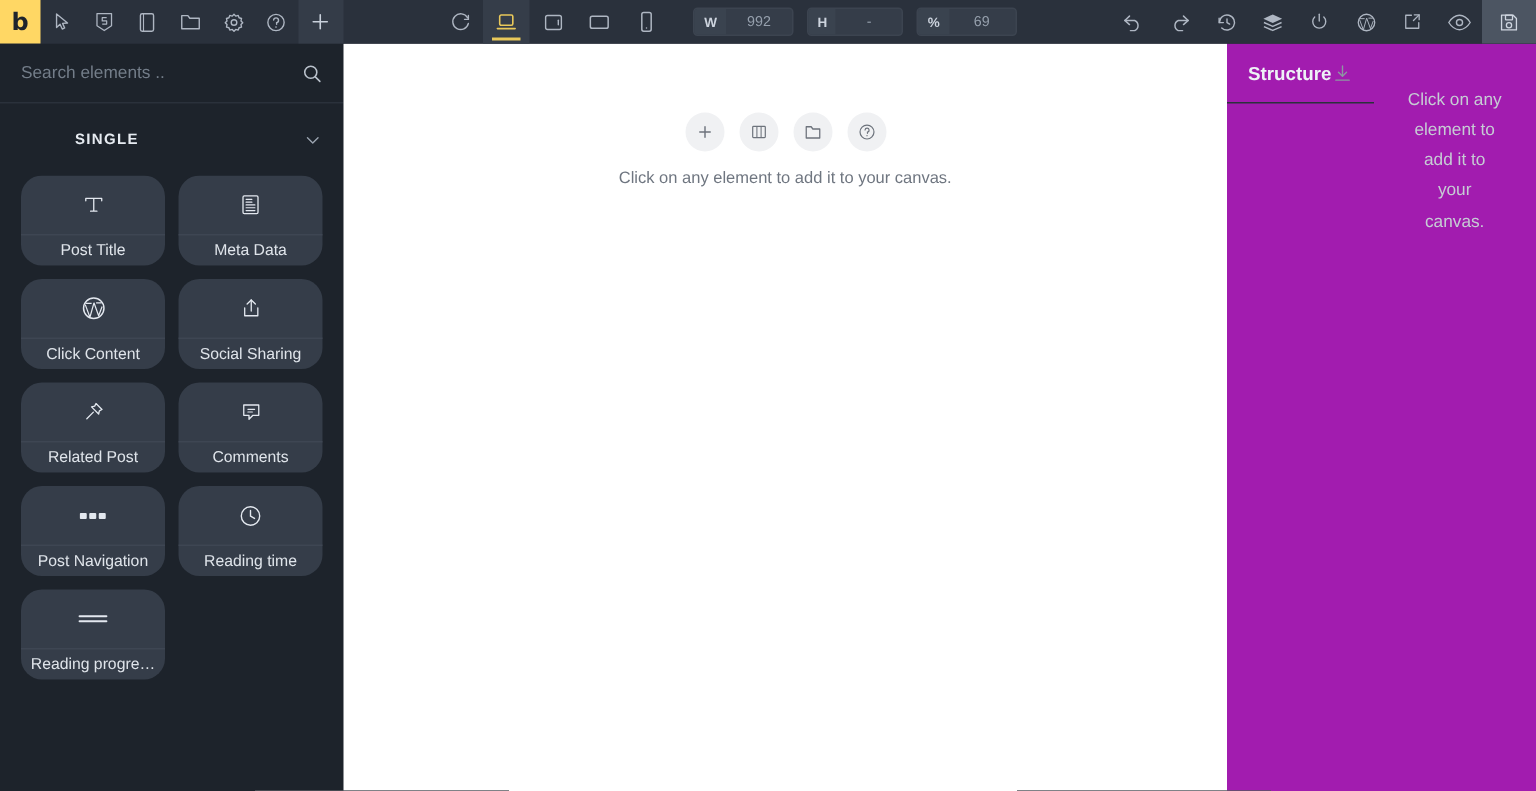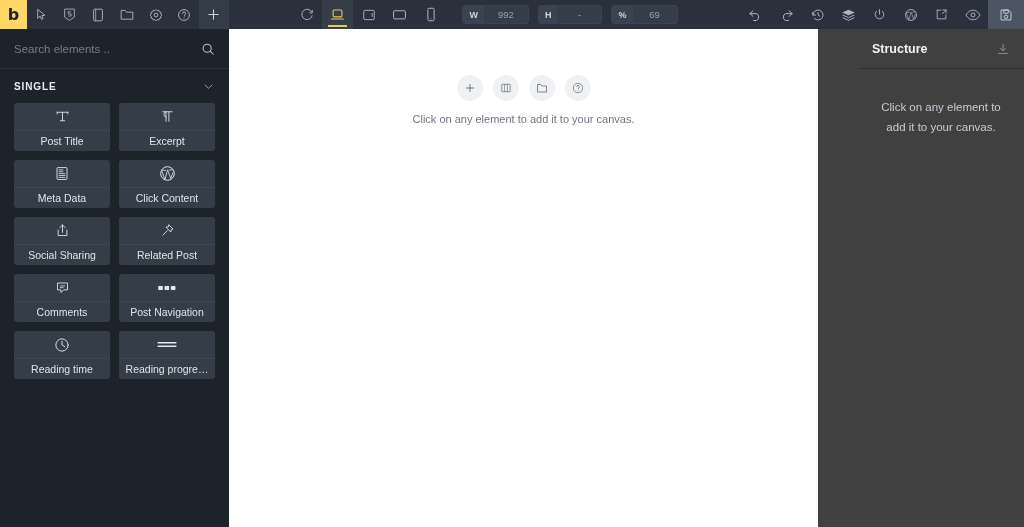--- a/index.html
+++ b/index.html
@@ -57,52 +57,52 @@
     color: #96a0ad; font-size: 9.5px; min-width: 44px;
     text-align: center; padding: 0 7px; cursor: text;
   }
 
   
   .main { flex: 1 1 auto; display: flex; min-height: 0; }
 
   
   .left {
     width: 229px; flex: 0 0 229px; background: #1d232b;
-    display: flex; flex-direction: column; min-height: 0;
+    display: flex; flex-direction: column; min-height: 0; gap: 7px;
   }
   .search-row {
     height: 40px; flex: 0 0 40px; display: flex; align-items: center;
     padding: 0 14px 0 14px; border-bottom: 1px solid #2a313b;
   }
   .search-row input {
     flex: 1 1 auto; background: transparent; border: none; outline: none;
     color: #c6ccd5; font-size: 11.5px; font-family: "Liberation Sans", sans-serif;
   }
   .search-row input::placeholder { color: #737d89; }
   .ico-search { color: #b9c1cb; display: flex; cursor: pointer; }
 
   .group-head {
     height: 34px; flex: 0 0 34px;
     display: flex; align-items: center; justify-content: space-between;
-    padding: 0 14px; cursor: pointer;
+    padding: 0 14px; cursor: pointer; margin-left: 36px;
   }
   .group-head .t {
     color: #e6ebf1; font-size: 10px; font-weight: bold; letter-spacing: .9px;
   }
   .group-head .c { color: #9aa3af; display: flex; }
 
   .grid {
     flex: 1 1 auto; overflow: hidden;
     display: grid; grid-template-columns: 1fr 1fr;
     gap: 9px; padding: 0 14px 10px 14px;
     align-content: start;
   }
   .card {
-    background: #353d49; border-radius: 3px; cursor: pointer;
-    height: 48px; display: flex; flex-direction: column;
+    background: #353d49; border-radius: 14px; cursor: pointer;
+    height: 60px; display: flex; flex-direction: column;
   }
   .card .ic {
     flex: 1 1 auto; display: flex; align-items: center; justify-content: center;
     color: #e3e8ef;
   }
   .card .lb {
     height: 21px; flex: 0 0 21px;
     display: flex; align-items: center; justify-content: center;
     color: #dfe4ea; font-size: 10.5px;
     border-top: 1px solid #3e4653;
@@ -118,22 +118,22 @@
   .c-actions { display: flex; gap: 10px; }
   .c-btn {
     width: 26px; height: 26px; border-radius: 50%;
     background: #f0f1f3; color: #6d737c;
     display: flex; align-items: center; justify-content: center; cursor: pointer;
   }
   .c-hint { margin-top: 12px; color: #6f7680; font-size: 11px; }
 
   
   .right {
-    width: 206px; flex: 0 0 206px; background: #404040;
-    display: flex; flex-direction: column; padding-left: 40px;
+    width: 206px; flex: 0 0 206px; background: #a21caf;
+    display: flex; 
   }
   .r-head {
     height: 40px; flex: 0 0 40px; display: flex; align-items: center;
     justify-content: space-between; padding: 0 14px;
     border-bottom: 1px solid #2a313b;
   }
   .r-head .t { color: #eef2f6; font-size: 12.5px; font-weight: bold; }
   .r-head .d { color: #8d96a2; display: flex; cursor: pointer; }
   .r-body {
     flex: 1 1 auto; padding: 28px 22px 0 22px;
@@ -329,30 +329,20 @@
 
         <div class="card">
           <div class="ic">
             <svg width="15" height="15" viewBox="0 0 24 24" fill="none" stroke="currentColor" stroke-width="1.4" stroke-linecap="round">
                 <path d="M3.5 5.2 h17 M3.5 5.2 v2.6 M20.5 5.2 v2.6 M12 5.6 v13 M8.6 18.8 h6.8"></path>
               </svg>
           </div>
           <div class="lb">Post Title</div>
         </div>
 
-        <div class="card">
-          <div class="ic">
-            <svg width="15" height="15" viewBox="0 0 24 24" fill="none" stroke="currentColor" stroke-width="1.4" stroke-linecap="round">
-                <path d="M4.5 4.4 h15"></path>
-                <path d="M14.2 4.6 v15 M9.6 4.6 v15"></path>
-                <path d="M9.6 13 a4.3 4.3 0 0 1 0-8.4"></path>
-              </svg>
-          </div>
-          <div class="lb">Excerpt</div>
-        </div>
 
         <div class="card">
           <div class="ic">
             <svg width="14" height="15" viewBox="0 0 22 24" fill="none" stroke="currentColor" stroke-width="1.4" stroke-linejoin="round">
                 <rect x="3" y="2.5" width="16" height="19" rx="1.4"></rect>
                 <path d="M6.3 6.2 h6.2 M6.3 9.2 h6.2 M6.3 12.2 h9.4 M6.3 15.2 h9.4 M6.3 18.2 h9.4" stroke-width="1.25" stroke-linecap="round"></path>
               </svg>
           </div>
           <div class="lb">Meta Data</div>
         </div>

